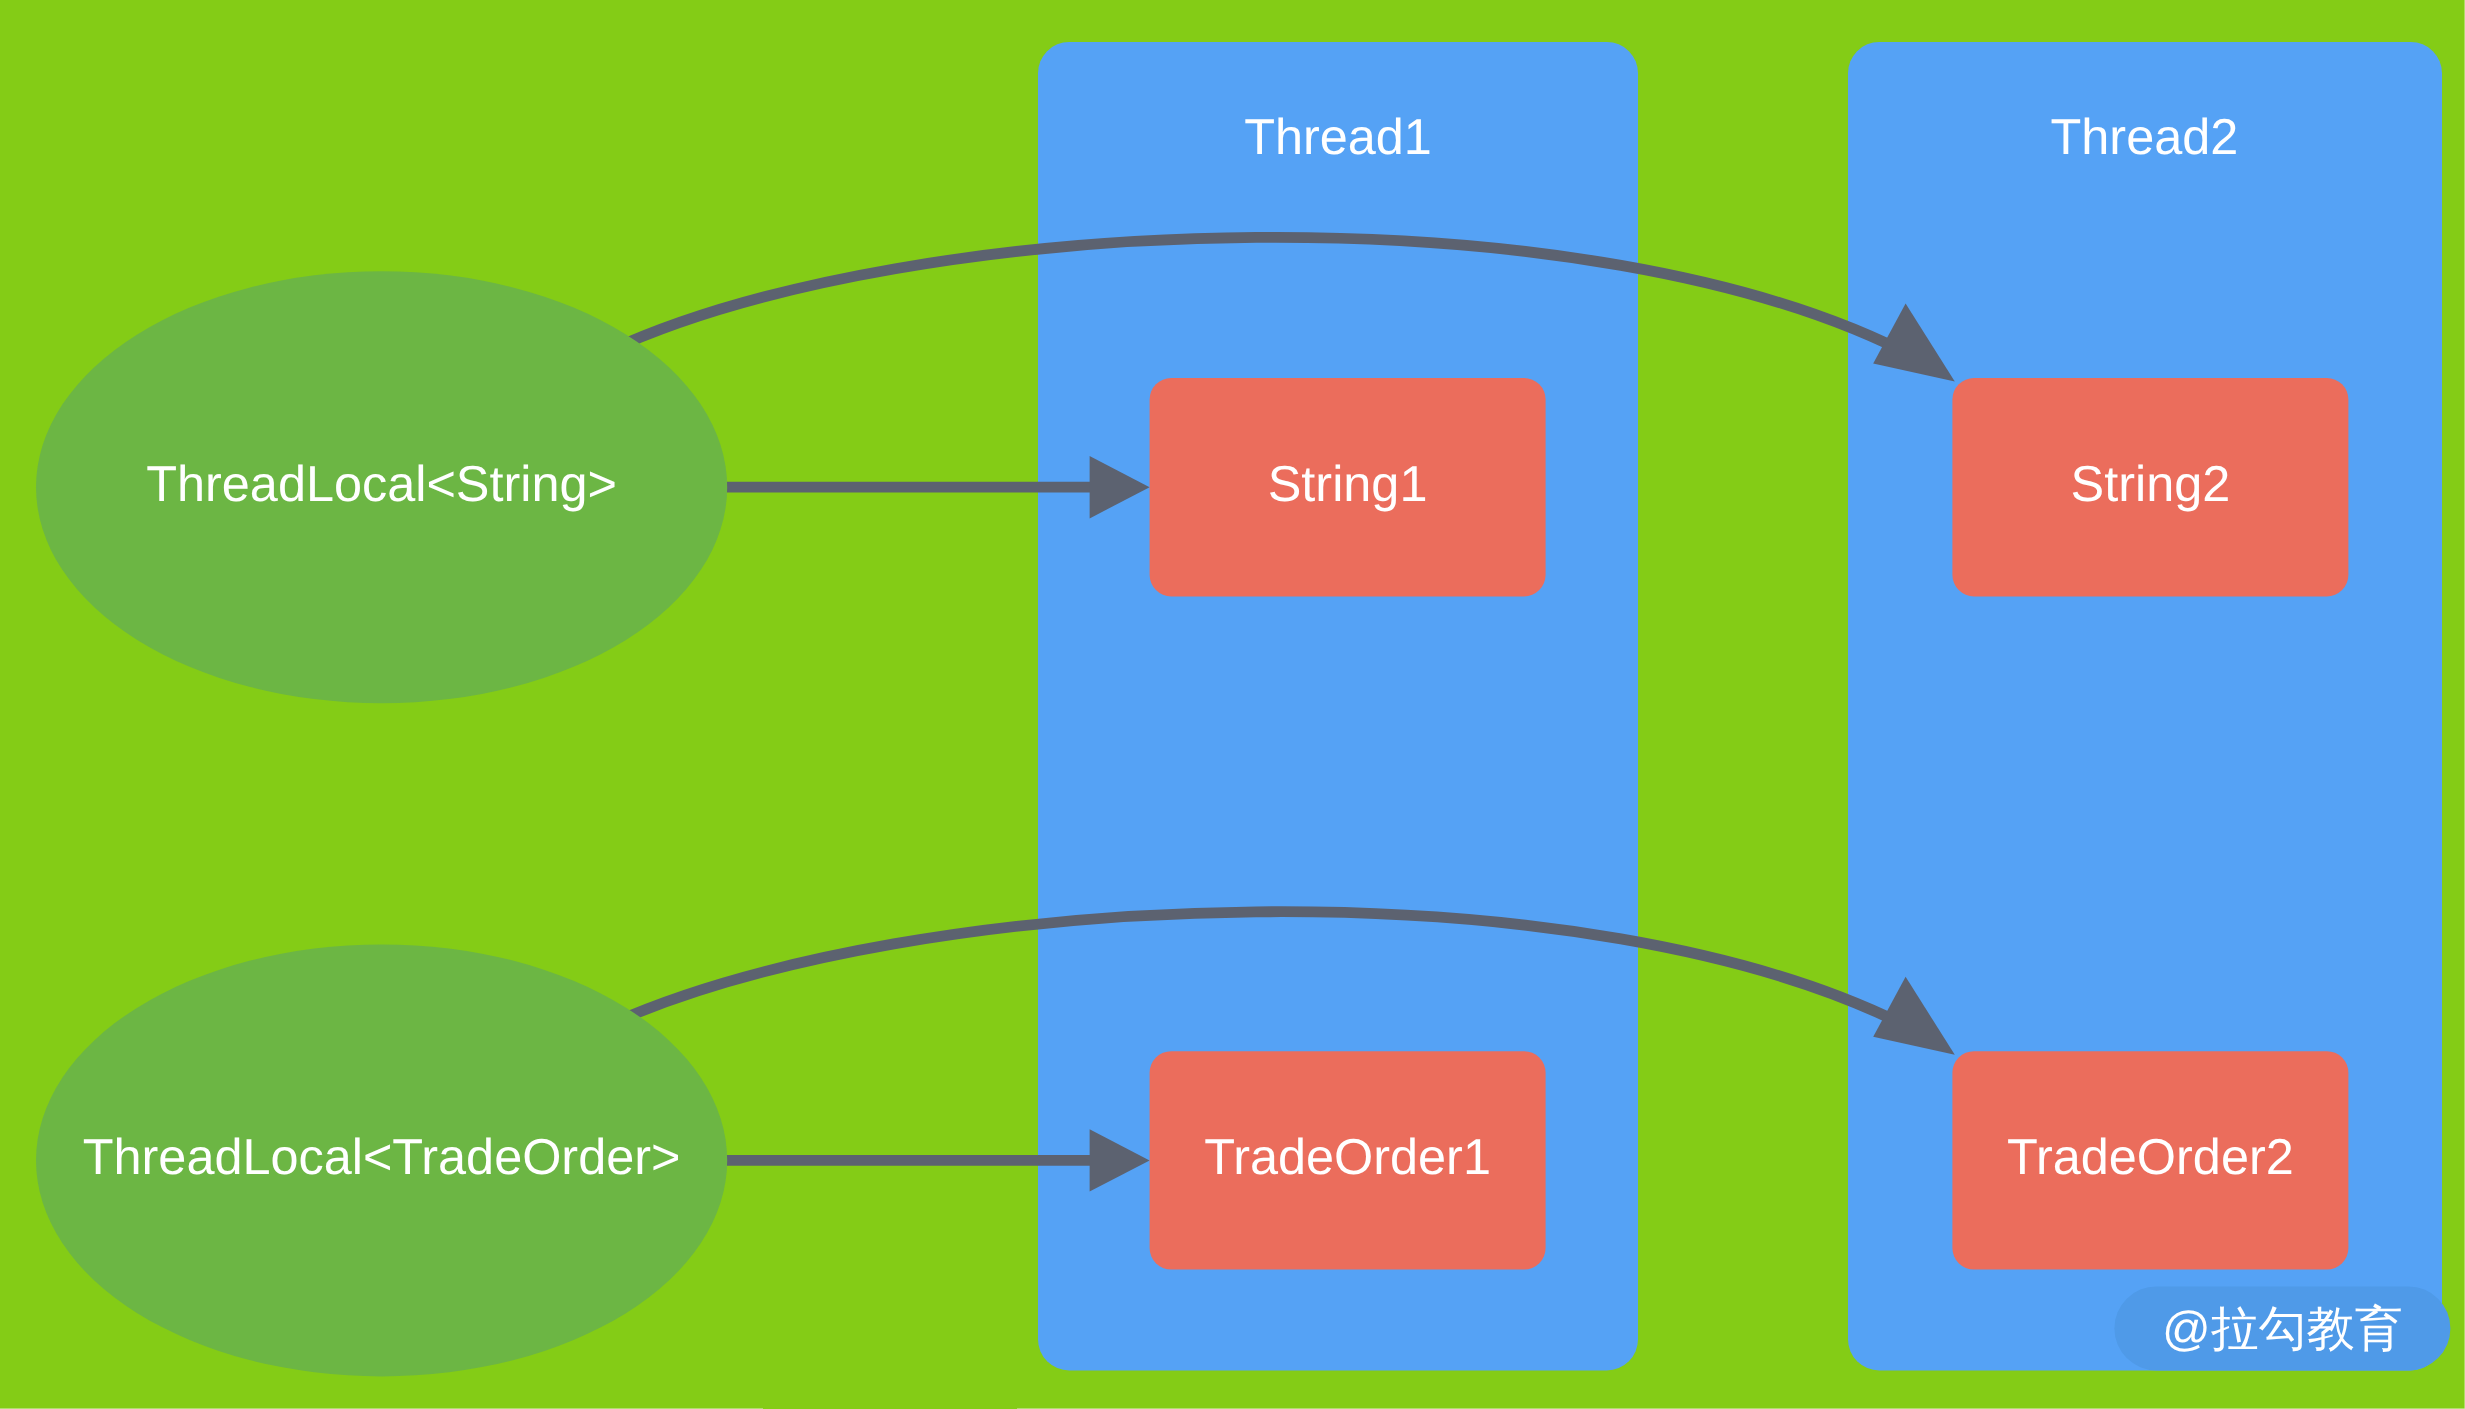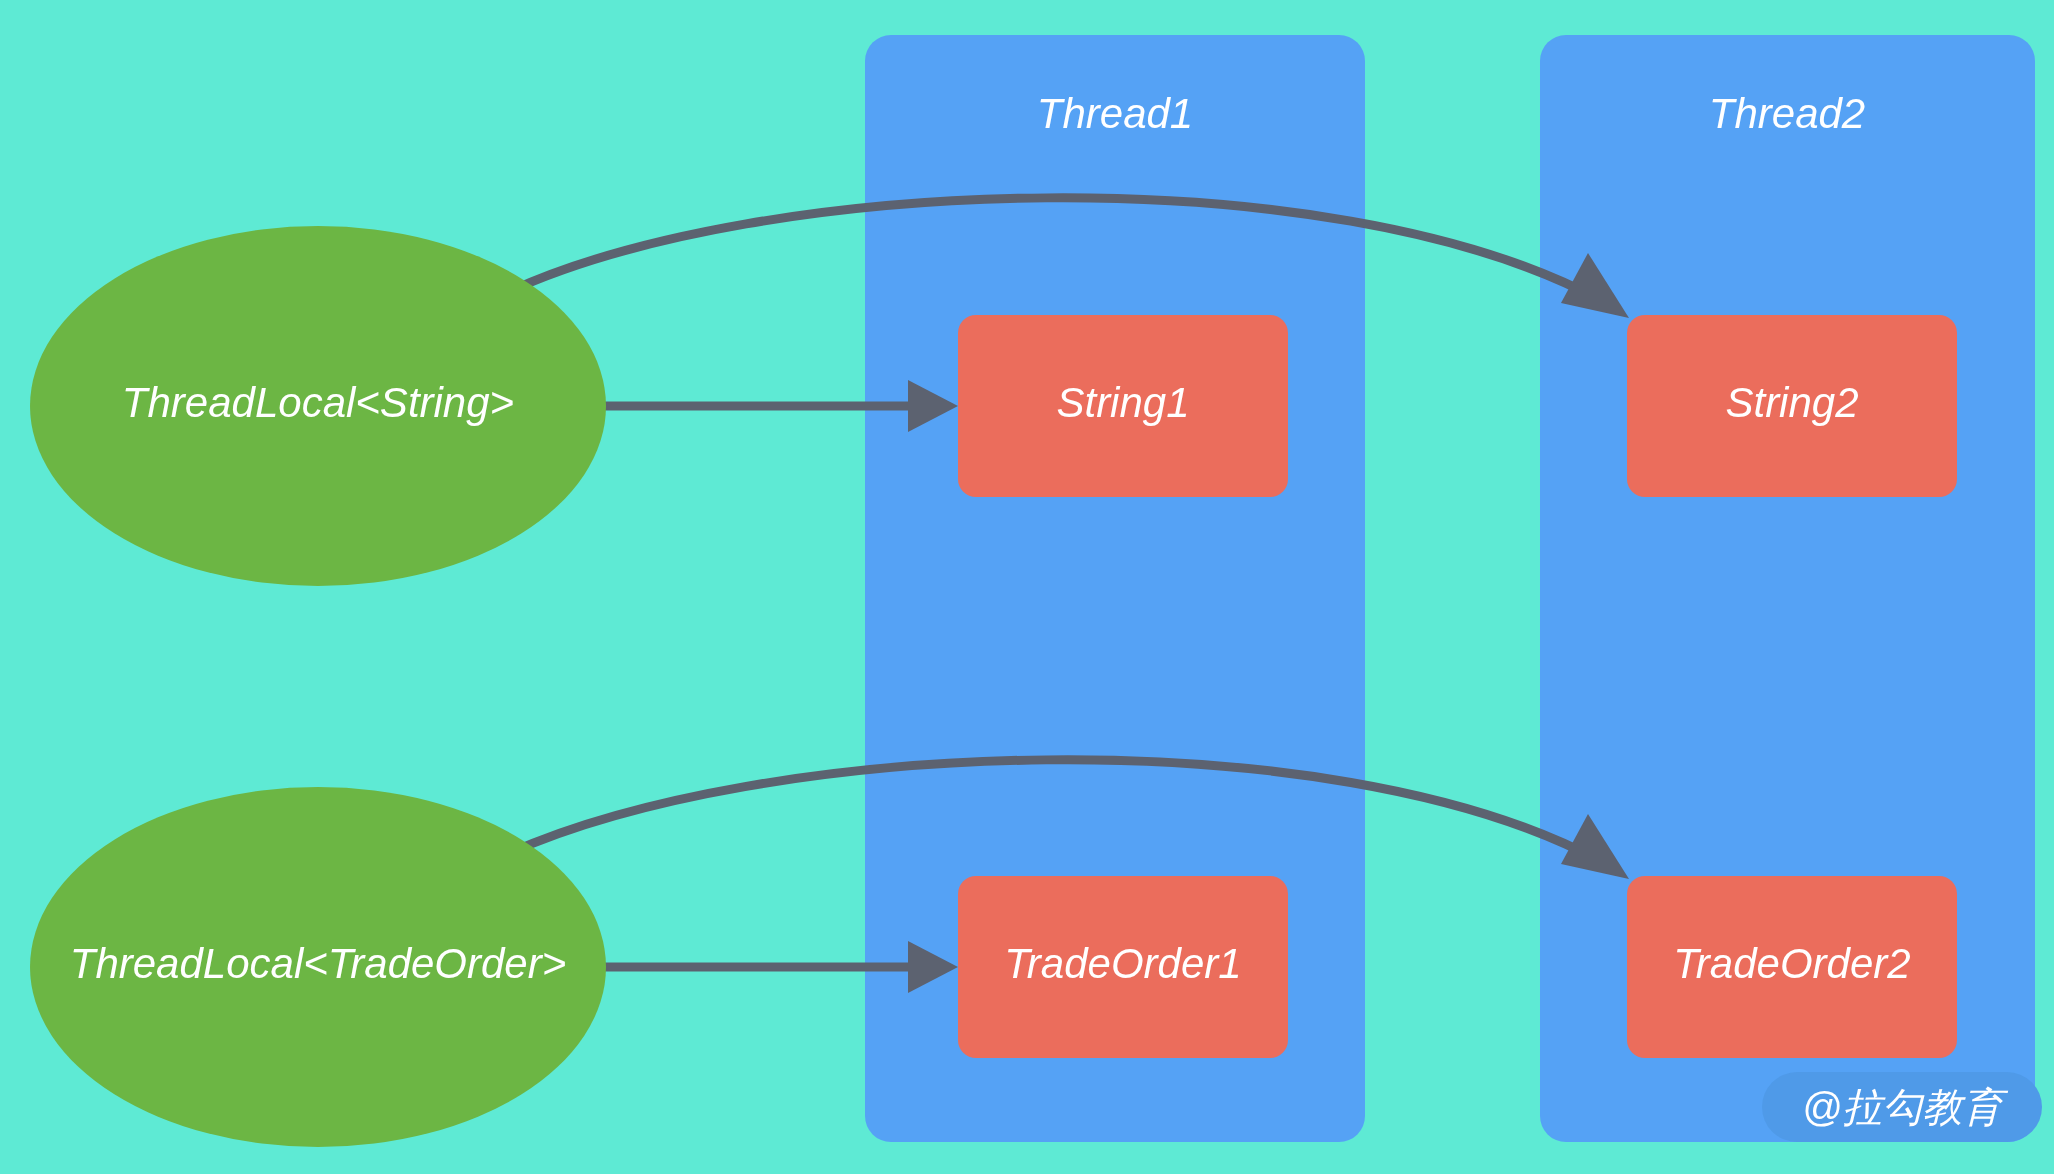--- a/index.html
+++ b/index.html
@@ -10,22 +10,21 @@
   body {
     width: 2054px;
     height: 1174px;
     overflow: hidden;
     font-family: "Liberation Sans", "DejaVu Sans", sans-serif;
   }
   #diagram-root {
     position: relative;
     width: 2054px;
     height: 1174px;
-    background: #5eead4;
-    font-style: italic;
+    background: #84cc16;
   }
   svg#diagram-canvas {
     position: absolute;
     top: 0;
     left: 0;
     width: 2054px;
     height: 1174px;
     display: block;
   }
   .thread-column-rect { }

